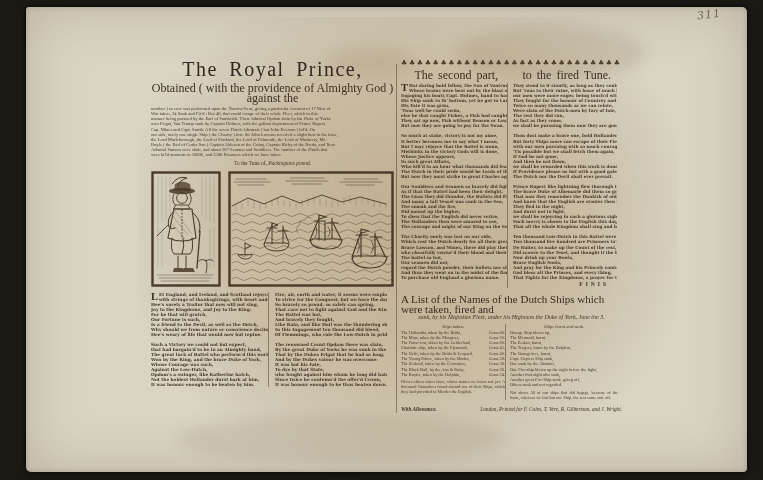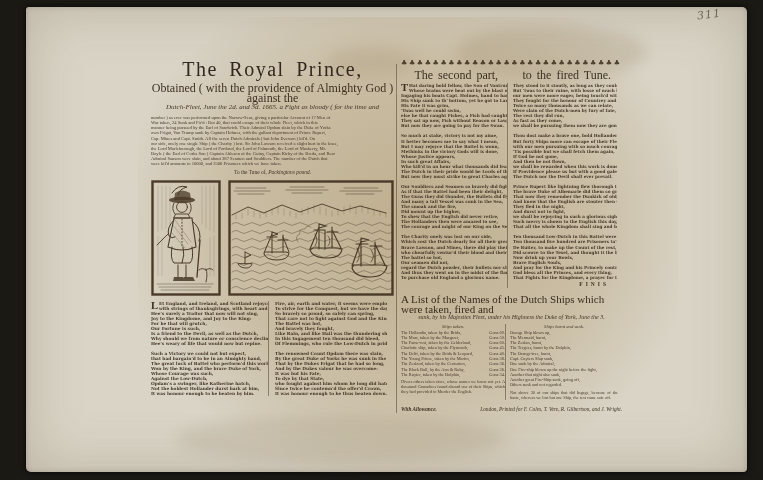--- a/index.html
+++ b/index.html
@@ -73,21 +73,20 @@
     <div class="stain stain-c"></div>
   </div>
 
   <div class="pencil">311</div>
 
   <div class="rule-center"></div>
 
   <div class="page-left">
     <div class="bs-title">The Royal Prince,</div>
     <div class="sub1">Obtained ( with the providence of Almighty God ) against the</div>
-    <div class="sub2">Dutch-Fleet, June the 2d. and 3d. 1665. a Fight as bloody ( for the time and</div>
     <div class="summary ink">number ) as ever was performed upon the Narrow-Seas, giving a particular Account of 17 Men of<br>War taken, 24 Sunk and Fir'd : But 40, that could escape of their whole Fleet, which in this<br>manner being pursued by the Earl of Sandwich. Their Admiral Opdam slain by the Duke of Yorks<br>own Frigat, Van Trump sunk by Captain Holmes, with the gallant deportment of Prince Rupert,<br>Cap. Mines and Capt. Smith. All the seven Dutch Admirals ( but John Everson ) kil'd. On<br>our side, onely one single Ship ( the Charity ) lost. Sir John Lawson received a slight hurt in the knee,<br>the Lord Marleborough, the Lord of Portland, the Lord of Falmouth, the Lord of Muskerry, Mr.<br>Boyle ( the Earl of Corks Son ) Captain Ableson of the Guiny, Captain Kirby of the Breda, and Rear<br>Admiral Sanson were slain, and about 387 Seamen and Souldiers. The number of the Dutch that<br>were kil'd amounts to 10000, and 2500 Prisoners which we have taken.</div>
     <div class="tuneline">
       <span>To the Tune of, </span><span class="tunename">Packingtons pound.</span>
     </div>
 
     <div class="cuts">
 
       <svg class="cut" width="70" height="116" viewBox="0 0 70 116">
         <rect class="wk" x="1.5" y="1.5" width="67" height="113" stroke-width="2.4"></rect>
         <path class="wk" stroke-width="0.45" opacity="0.35" d="M7 6V52 M11 6V50 M15 6V48 M19 6V44 M51 6V44 M55 6V48 M59 6V50 M63 6V52 M7 56V96 M11 58V96 M59 58V96 M63 56V96"></path>

